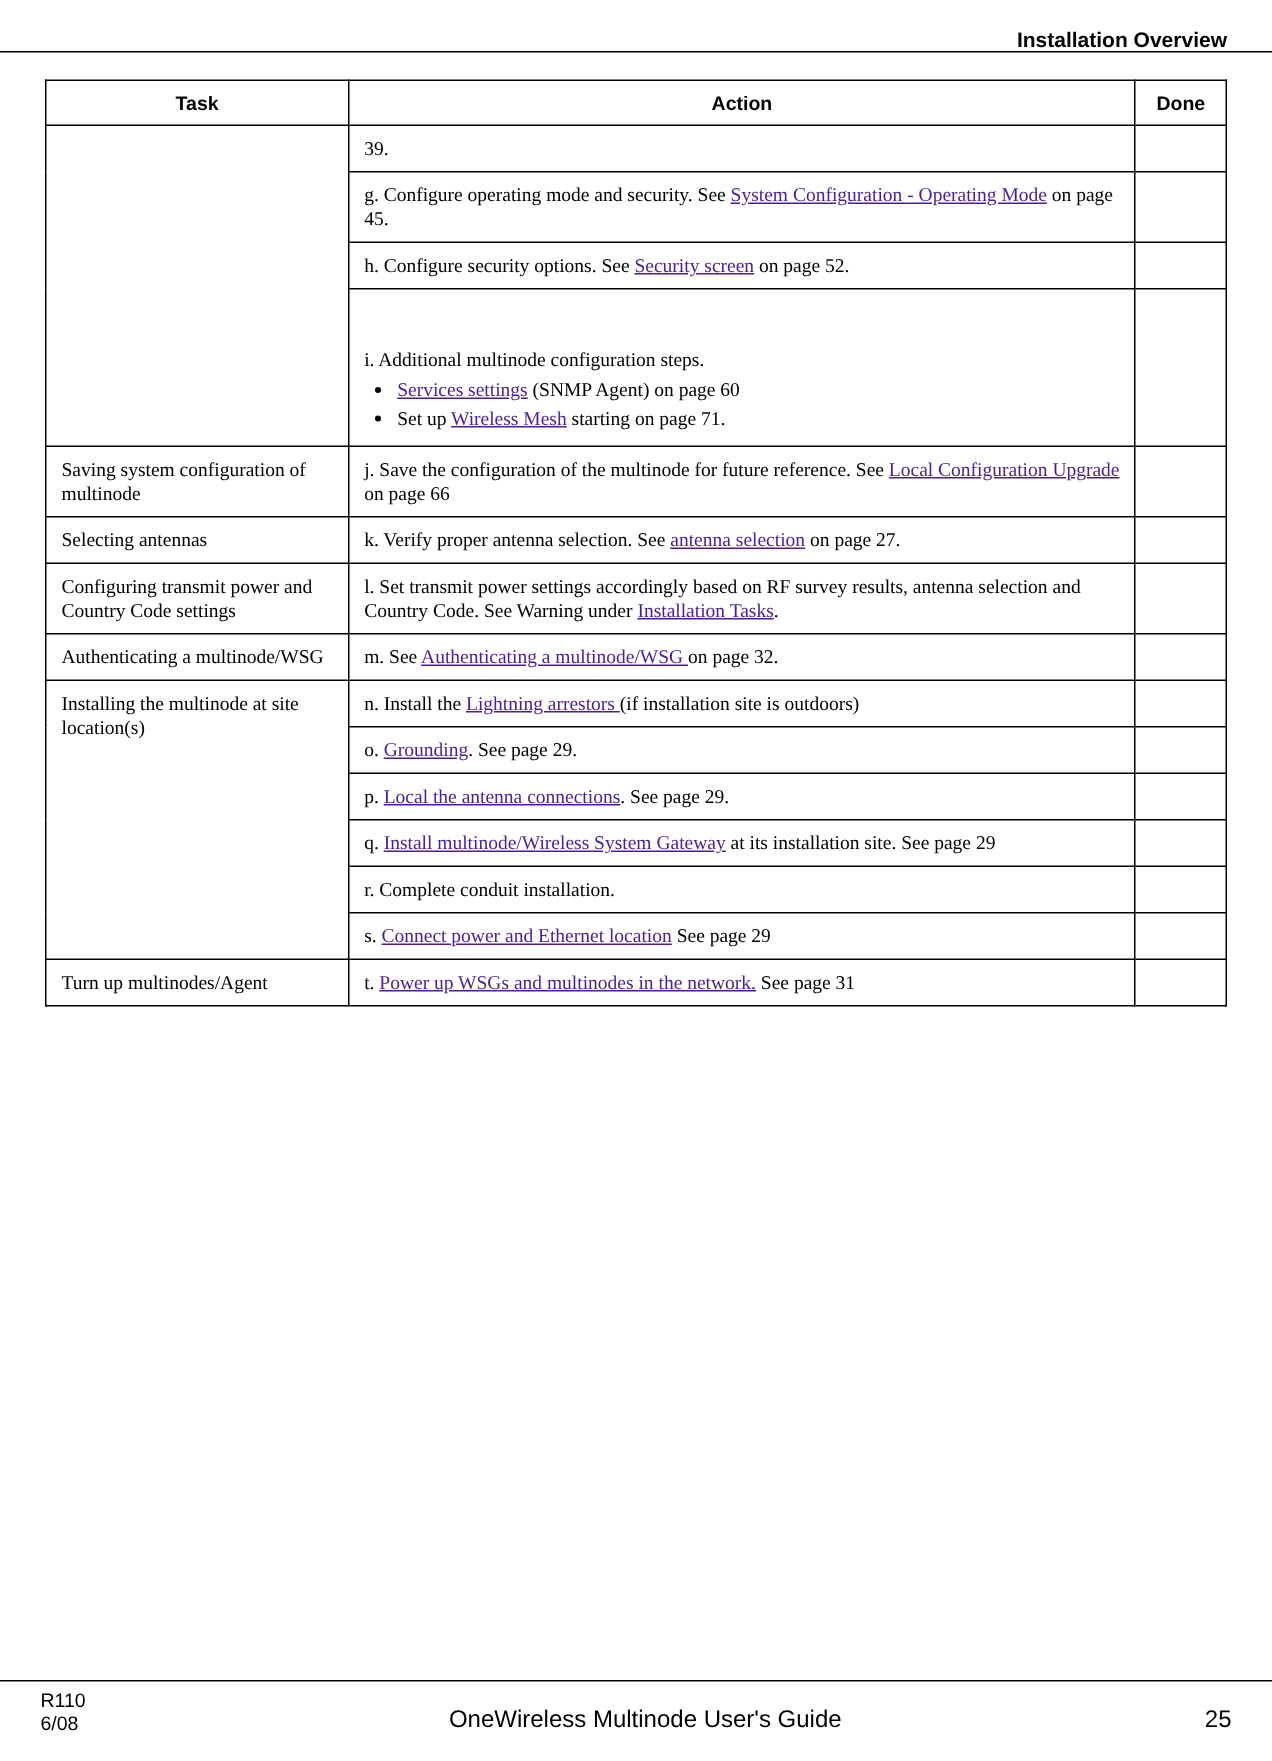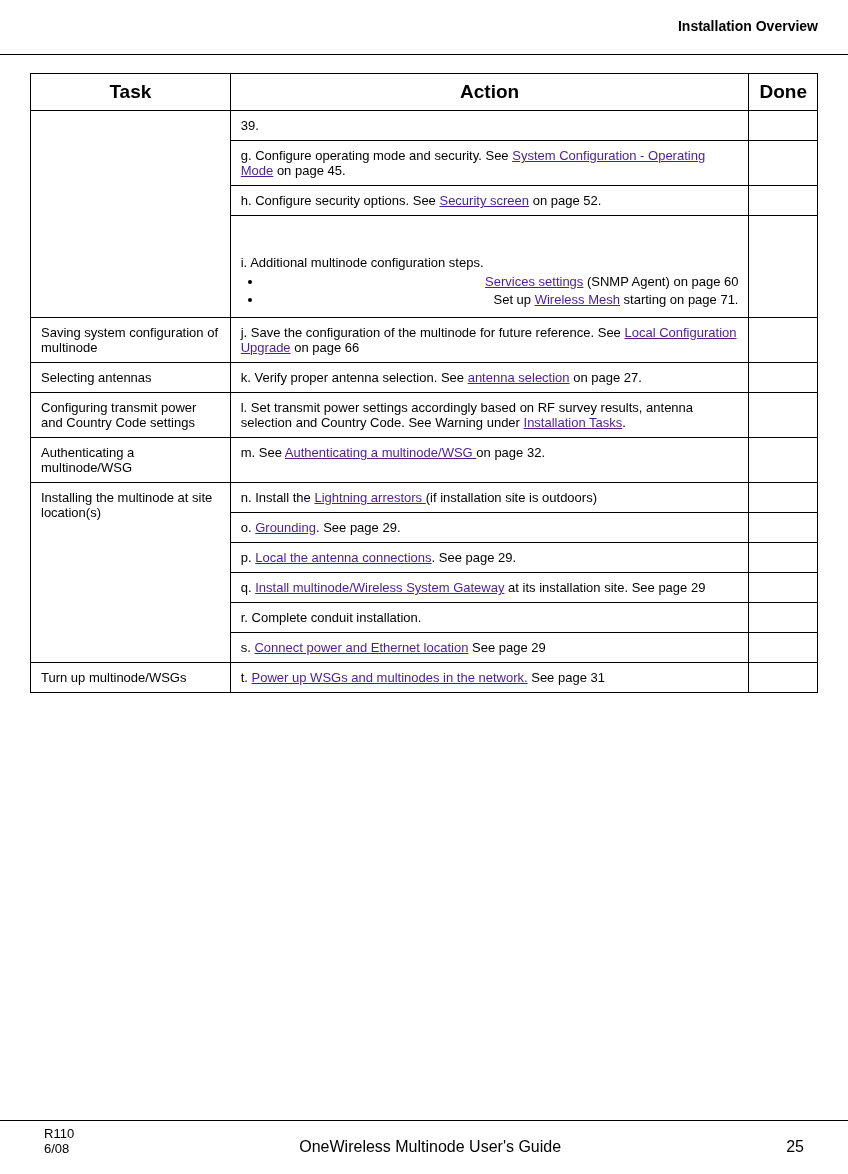--- a/index.html
+++ b/index.html
@@ -7,21 +7,21 @@
       font-family: Arial, sans-serif;
       font-size: 13px;
       background: #fff;
       color: #000;
       width: 848px;
       min-height: 1174px;
       position: relative;
     }
     .page-header {
       text-align: right;
-      padding: 18px 30px 20px 30px;
+      padding: 18px 30px 0 30px;
       border-bottom: 1px solid #000;
       margin-bottom: 0;
     }
     .page-header .title-main {
       font-weight: bold;
       font-size: 14px;
     }
     .page-header .title-sub {
       font-size: 13px;
     }
@@ -32,40 +32,41 @@
       width: 100%;
       border-collapse: collapse;
       border: 1px solid #000;
     }
     thead tr th {
       border: 1px solid #000;
       padding: 7px 10px;
       font-weight: bold;
       text-align: center;
       background: #fff;
-      font-size: 19px;
+      font-size: 13px;
     }
     td {
       border: 1px solid #000;
       padding: 7px 10px;
       vertical-align: top;
       font-size: 13px;
+      font-family: Liberation Serif, serif;
     }
     .col-task { width: 200px; }
     .col-action { width: 520px; }
     .col-done { width: 60px; }
     a { color: #4c1d95; text-decoration: underline; }
     .bullet-list { list-style: disc; margin-left: 22px; margin-top: 4px; }
-    .bullet-list li { margin-bottom: 3px; text-align: right; }
+    .bullet-list li { margin-bottom: 3px; }
     .page-footer {
       position: absolute;
       bottom: 18px;
       left: 0;
       right: 0;
-      padding: 0 44px;
+      padding: 0 27px;
       display: flex;
       justify-content: flex-end;
       align-items: flex-end;
       border-top: 1px solid #000;
       padding-top: 5px;
       gap: 36px;
     }
     .footer-left { font-size: 13px; }
     .footer-center { font-size: 16px; text-align: center; flex: 1; }
     .footer-right { font-size: 16px; }
@@ -151,21 +152,21 @@
         </tr>
         <tr>
           <td class="col-action">r. Complete conduit installation.</td>
           <td class="col-done"></td>
         </tr>
         <tr>
           <td class="col-action">s. <a href="#">Connect power and Ethernet location</a>  See page 29</td>
           <td class="col-done"></td>
         </tr>
         <tr>
-          <td class="col-task">Turn up multinode/WSGs</td>
+          <td class="col-task">Turn up multinodes/Agent</td>
           <td class="col-action">t. <a href="#">Power up WSGs and multinodes in the network.</a>  See page 31</td>
           <td class="col-done"></td>
         </tr>
       </tbody>
   </table>
 </div>
 
 <div class="page-footer">
   <div class="footer-left">
     <div>R110</div>

